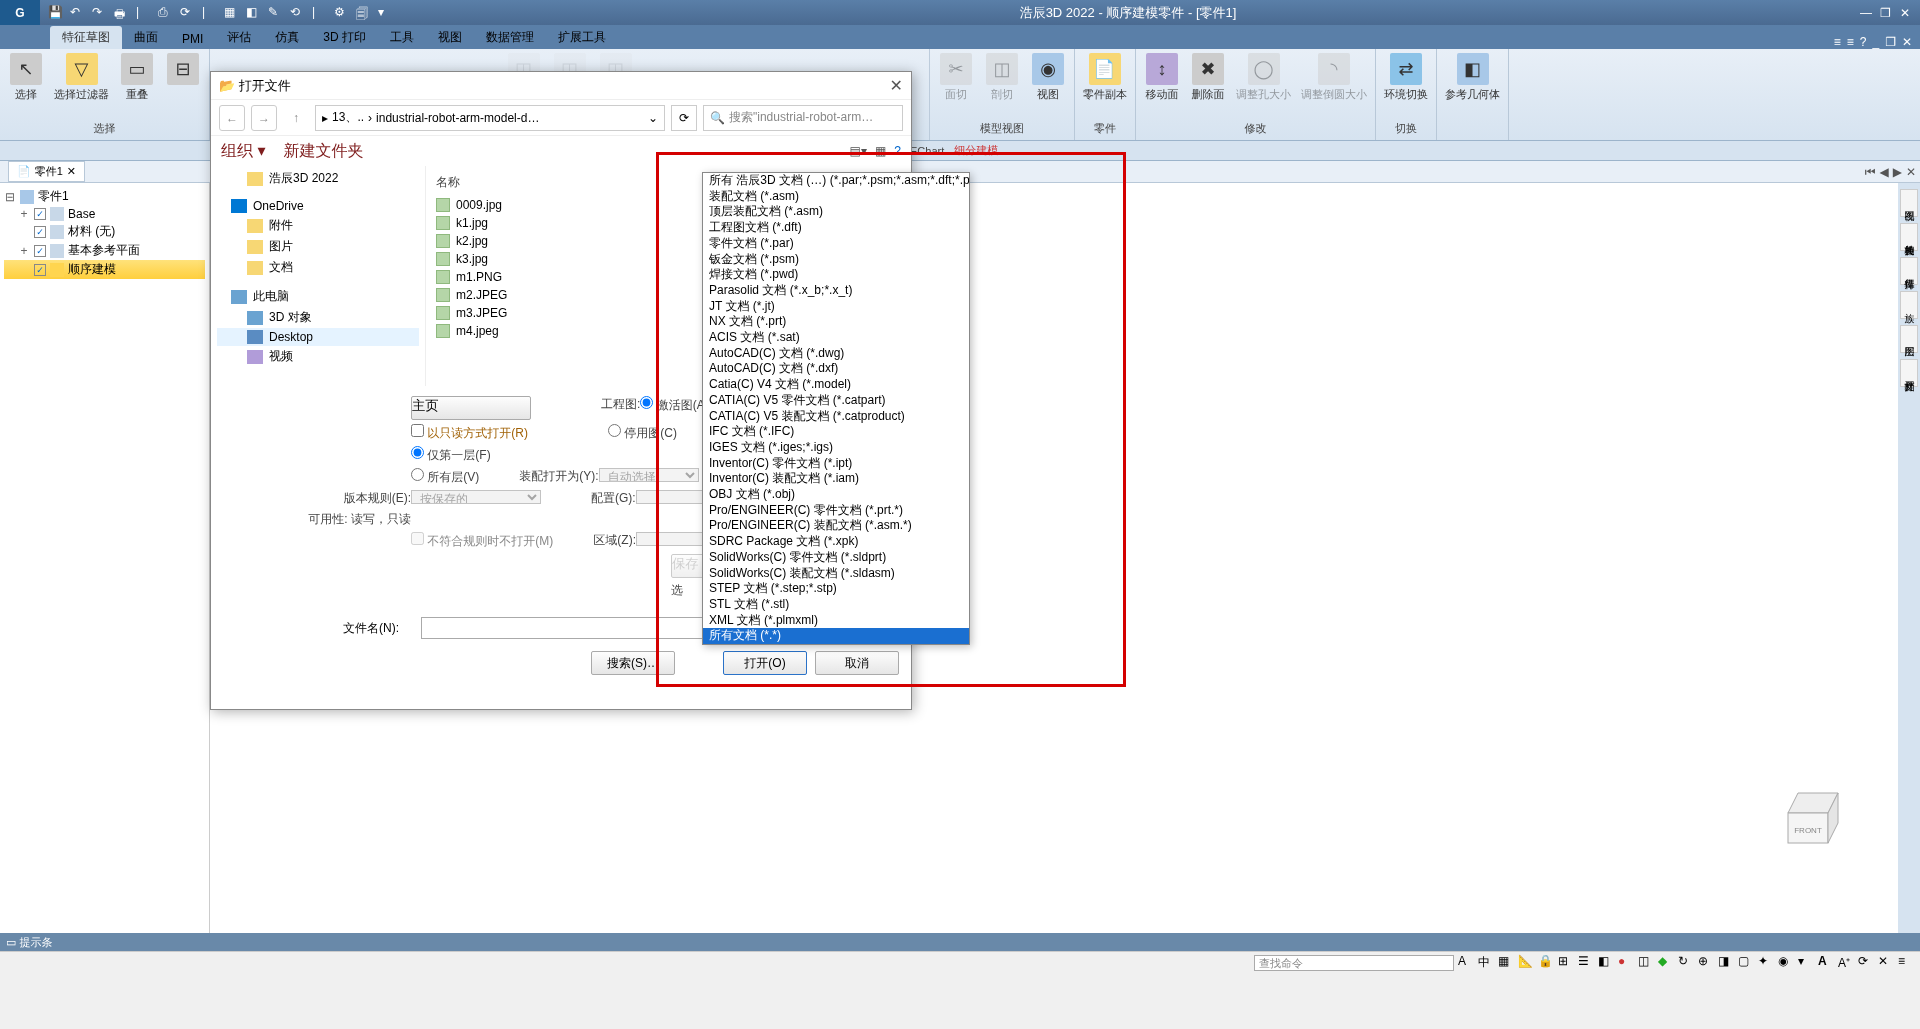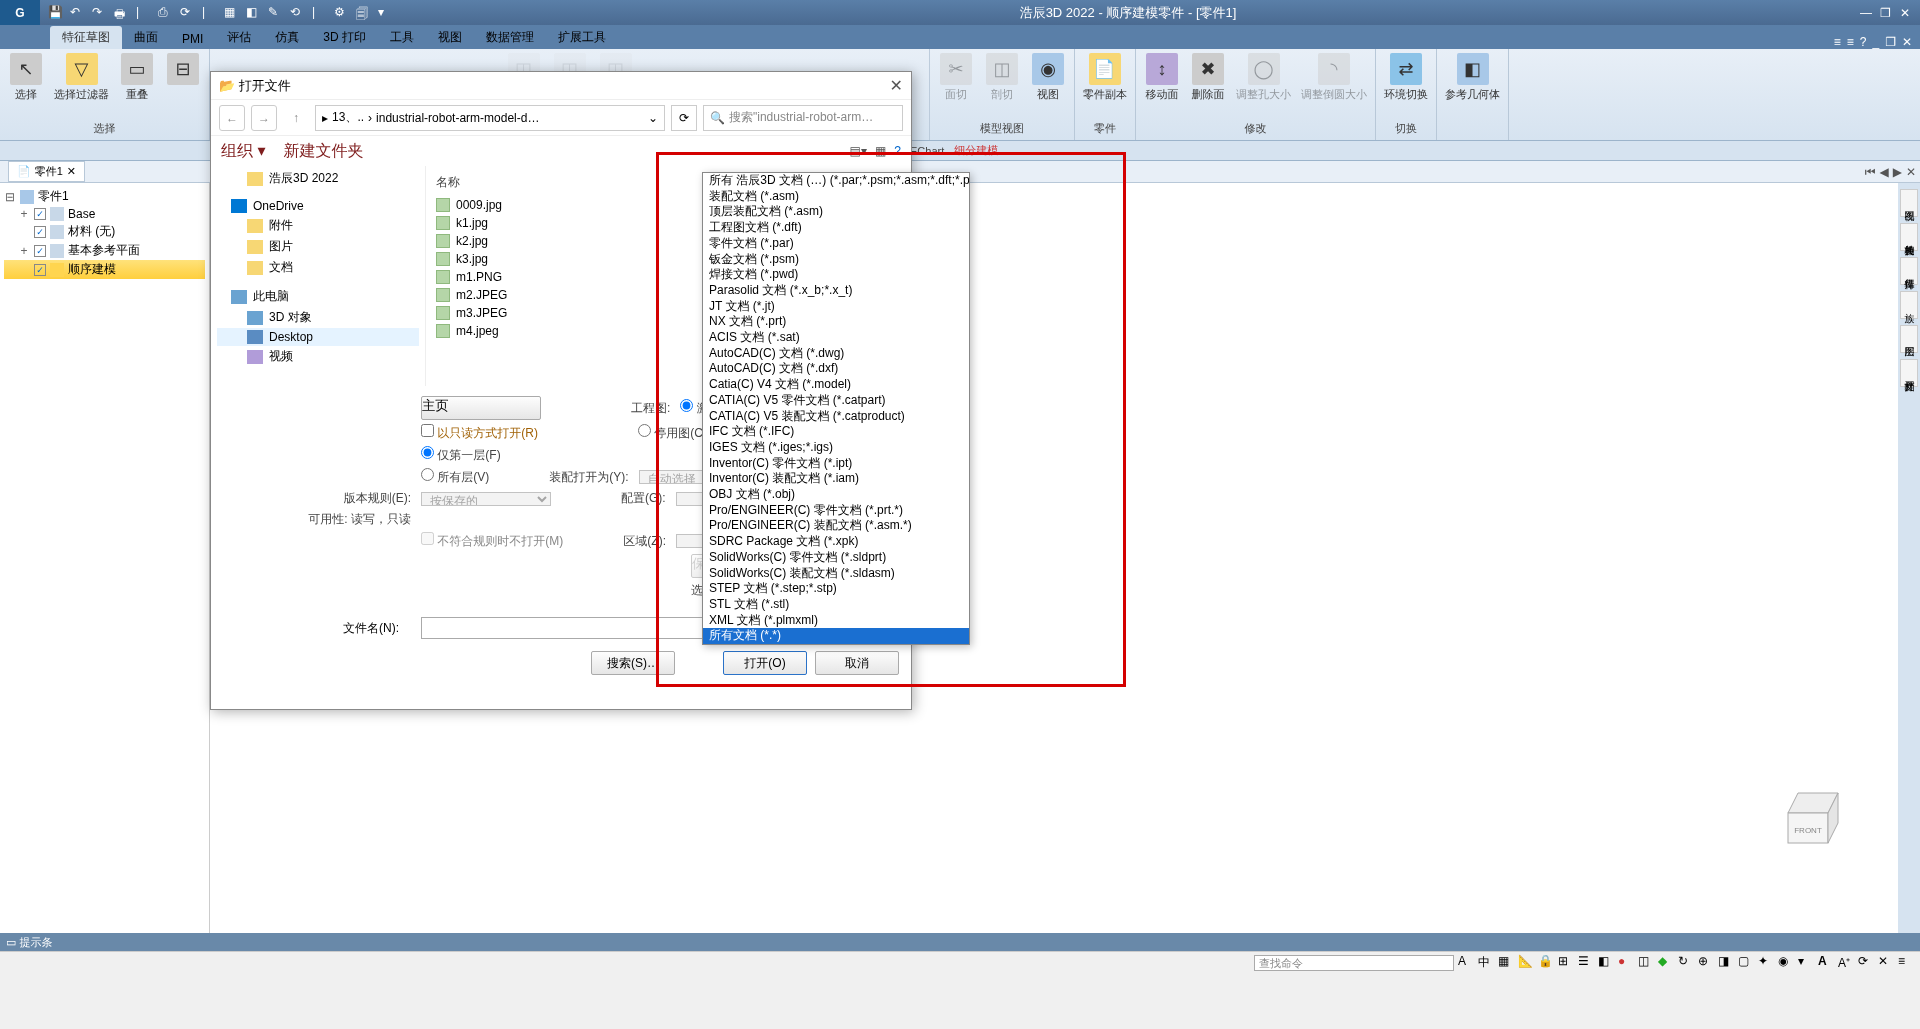--- a/index.html
+++ b/index.html
@@ -72,21 +72,21 @@
 .dialog-cmd a { color: #7f1d1d; font-size: 16px; cursor: pointer; }
 .dialog-body { display: flex; height: 220px; }
 .dialog-side { width: 215px; border-right: 1px solid #eee; overflow-y: scroll; padding: 2px 6px; }
 .dialog-side .item { display: flex; align-items: center; gap: 6px; padding: 2px 2px 2px 14px; font-size: 12px; cursor:pointer; }
 .dialog-side .item.sel { background: #e5f3ff; }
 .dialog-side .fico { width: 16px; height: 14px; display:inline-block; }
 .dialog-files { flex: 1; padding: 4px 10px; overflow-x:auto; }
 .dialog-files .hdr { font-size: 12px; color: #444; border-bottom: 1px solid transparent; padding: 4px 0; }
 .dialog-files .file { display:flex;align-items:center;gap:6px; padding: 2px 0; font-size: 12px; }
 .dialog-opts { padding: 6px 20px; font-size: 12px; color: #444; }
-.dialog-opts .row { display: flex; align-items: center; margin: 4px 0; gap: 10px; }
+.dialog-opts .row { display: flex; align-items: flex-start; margin: 4px 0; gap: 0; }
 .dialog-opts .lbl { width: 180px; text-align: right; }
 .dialog-opts button.main { width: 120px; height: 24px; background: linear-gradient(#fdfdfd,#e6e6e6); border:1px solid #aaa; border-radius:2px; cursor:pointer; }
 .dialog-opts select, .dialog-opts input[type=text] { height: 14px; border: 1px solid #aaa; padding: 0 4px; font-size:12px; }
 .dialog-bottom { display: flex; align-items: center; gap: 8px; padding: 8px 12px; justify-content: flex-end; border-top: 0px solid #eee; }
 .dialog-bottom .fn-lbl { margin-right: auto; margin-left: 120px; font-size:12px; }
 .dialog-bottom input { flex: 0 0 290px; height: 22px; border:1px solid #aaa; padding:0 4px; }
 .dialog-bottom select { flex:0 0 180px; height:22px; border:1px solid #7aa7d8; padding:0 4px; font-size:12px; }
 .dialog-actions { display:flex; gap:8px; justify-content:flex-end; padding: 4px 12px 10px; }
 .dialog-actions button { width: 84px; height: 24px; border:1px solid #aaa; background: linear-gradient(#fdfdfd,#e6e6e6); border-radius:2px; cursor:pointer; font-size:12px; }
 .dialog-actions button.primary { border-color: #2a72c8; margin-left: 40px; }

